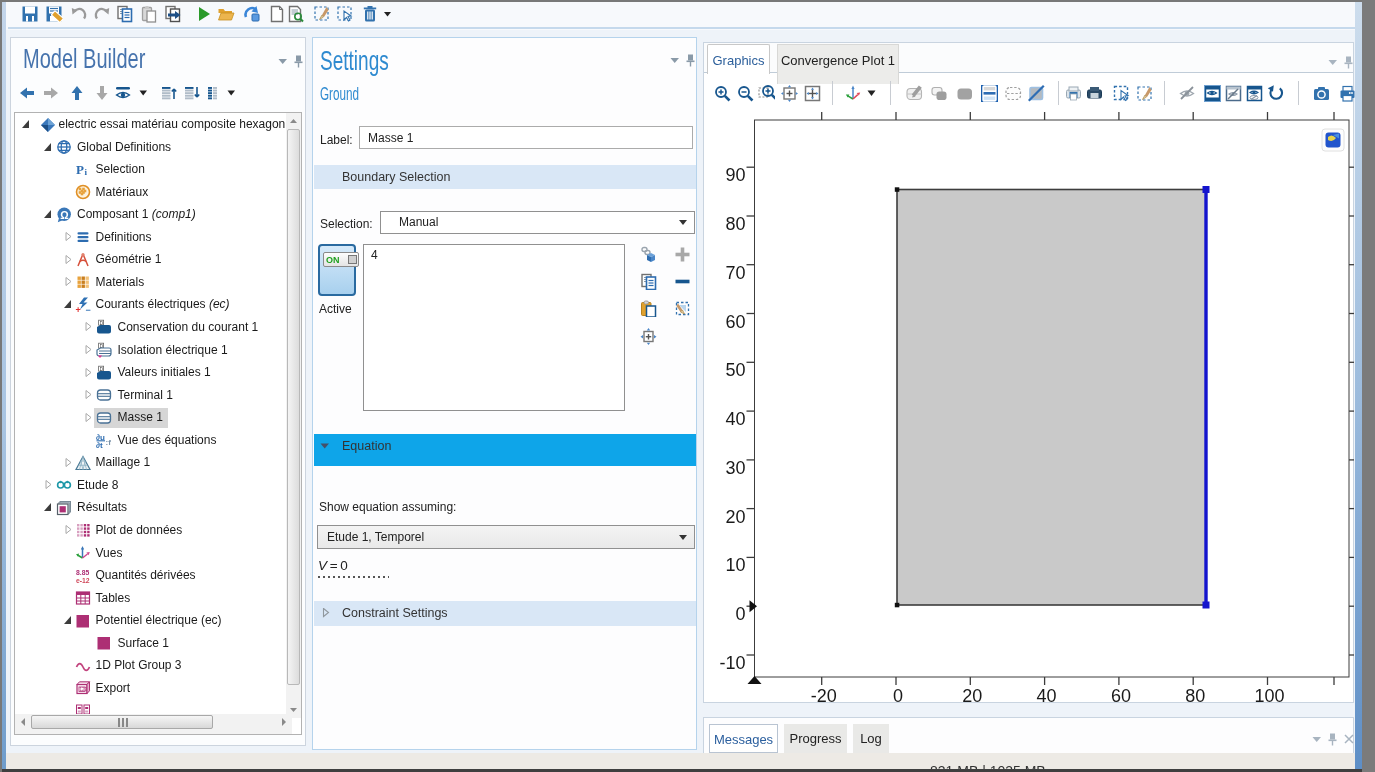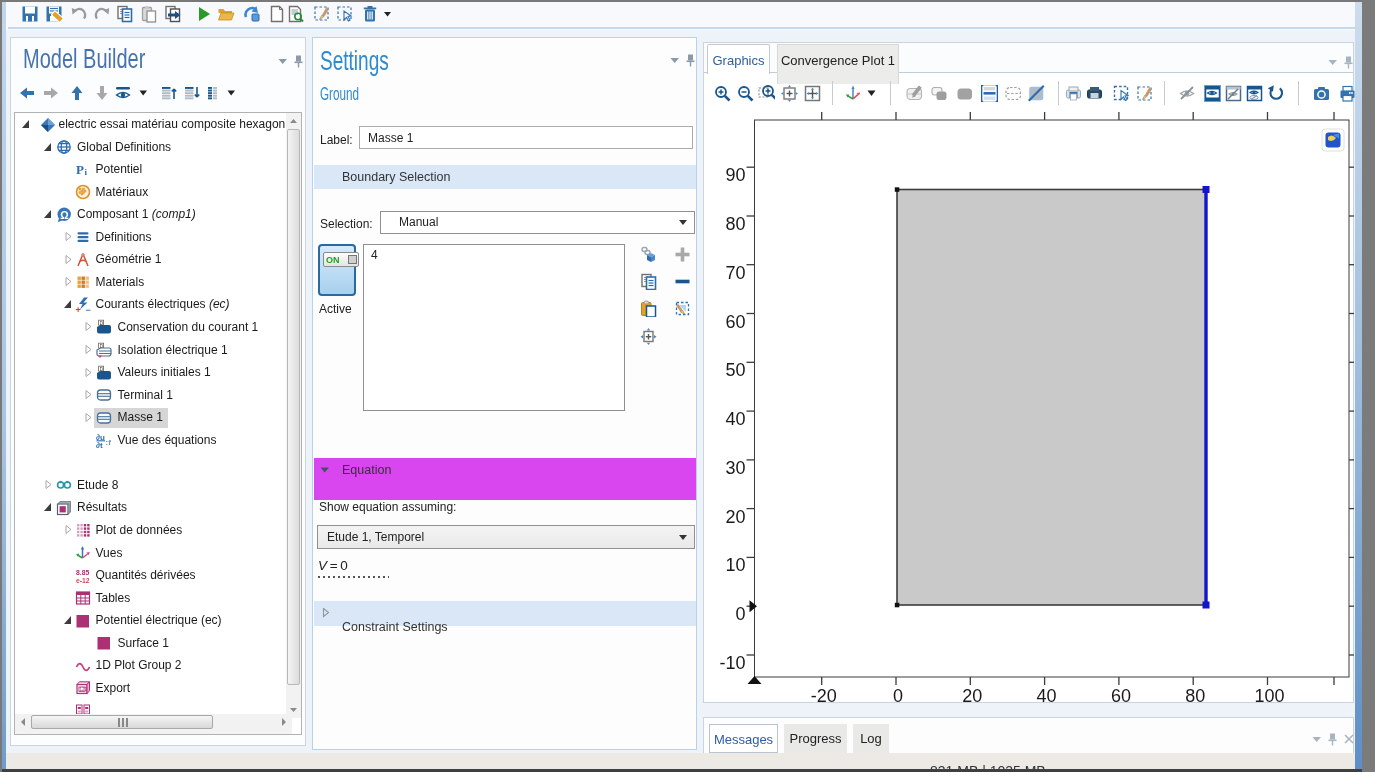--- a/index.html
+++ b/index.html
@@ -189,21 +189,21 @@
                 <line x1="2.7" y1="11.4" x2="13.3" y2="11.4"></line>
               </g>
             </svg></span>
           <span style="position:absolute;left:62.0px;top:3.8px;font-size:12px;color:#1a1a1a;white-space:nowrap;">Global Definitions</span>
         </div>
 <div style="position:absolute;left:0;top:45.4px;width:100%;height:22.6px;">
           <span style="position:absolute;left:60px;top:3.3px;"><svg width="16" height="16" viewBox="0 0 16 16" style="">
               <text x="1" y="12" font-family="Liberation Serif" font-size="13" font-weight="bold" fill="#2d6cb0">P</text>
               <text x="9.5" y="13" font-family="Liberation Serif" font-size="9" font-weight="bold" fill="#2d6cb0">i</text>
             </svg></span>
-          <span style="position:absolute;left:80.5px;top:3.8px;font-size:12px;color:#1a1a1a;white-space:nowrap;">Potentiel</span>
+          <span style="position:absolute;left:80.5px;top:3.8px;font-size:12px;color:#1a1a1a;white-space:nowrap;">Selection</span>
         </div>
 <div style="position:absolute;left:0;top:68.0px;width:100%;height:22.6px;">
           <span style="position:absolute;left:60px;top:3.3px;"><svg width="16" height="16" viewBox="0 0 16 16" style="">
               <circle cx="8" cy="8" r="6.5" fill="#fdf3e0" stroke="#e09026" stroke-width="1.6"></circle>
               <rect x="3.7" y="3.7" width="2.6" height="2.6" fill="#e8a23c"></rect>
               <rect x="7.2" y="3.7" width="2.6" height="2.6" fill="#e8a23c"></rect>
               <rect x="3.7" y="7.2" width="2.6" height="2.6" fill="#e8a23c"></rect>
               <rect x="7.2" y="7.2" width="2.6" height="2.6" fill="#e8a23c"></rect>
               <rect x="5.7" y="5.7" width="2.6" height="2.6" fill="#e8a23c"></rect>
               <rect x="8.7" y="5.7" width="2.6" height="2.6" fill="#e8a23c"></rect>
@@ -335,20 +335,37 @@
           <span style="position:absolute;left:102.5px;top:3.8px;font-size:12px;color:#1a1a1a;white-space:nowrap;">Masse 1</span>
         </div>
 <div style="position:absolute;left:0;top:316.0px;width:100%;height:22.6px;">
           <span style="position:absolute;left:81px;top:3.3px;"><svg width="16" height="16" viewBox="0 0 16 16" style="">
               <text x="0" y="7.5" font-family="Liberation Sans" font-size="8" font-weight="bold" fill="#2d6cb0">∂u</text>
               <line x1="0.5" y1="8.8" x2="9" y2="8.8" stroke="#2d6cb0" stroke-width="1.1"></line>
               <text x="0" y="16" font-family="Liberation Sans" font-size="8" font-weight="bold" fill="#2d6cb0">∂t</text>
               <text x="9.5" y="13" font-family="Liberation Sans" font-size="8" font-weight="bold" fill="#7a92a8">:f</text>
             </svg></span>
           <span style="position:absolute;left:102.5px;top:3.8px;font-size:12px;color:#1a1a1a;white-space:nowrap;">Vue des équations</span>
+        </div>
+<div style="position:absolute;left:0;top:338.6px;width:100%;height:22.6px;">
+          <svg width="10" height="10" style="position:absolute;left:48.0px;top:6.3px;">
+            <polygon points="3,0.5 8,4.5 3,8.5" fill="none" stroke="#a8a8a8" stroke-width="1"></polygon>
+          </svg>
+          <span style="position:absolute;left:60px;top:3.3px;"><svg width="16" height="16" viewBox="0 0 16 16" style="">
+              <polygon points="8,1.5 15,14.5 1,14.5" fill="#eef3f6" stroke="#4a7a96" stroke-width="1.2"></polygon>
+              <g stroke="#8fb2c4" stroke-width="0.8">
+                <line x1="5.7" y1="6" x2="10.3" y2="6"></line>
+                <line x1="3.6" y1="10.3" x2="12.4" y2="10.3"></line>
+                <line x1="8" y1="1.5" x2="4.5" y2="14.5"></line>
+                <line x1="8" y1="1.5" x2="11.5" y2="14.5"></line>
+                <line x1="8" y1="14.5" x2="5.7" y2="6"></line>
+                <line x1="8" y1="14.5" x2="10.3" y2="6"></line>
+              </g>
+            </svg></span>
+          <span style="position:absolute;left:80.5px;top:3.8px;font-size:12px;color:#1a1a1a;white-space:nowrap;">Maillage 1</span>
         </div>
 <div style="position:absolute;left:0;top:361.1px;width:100%;height:22.6px;">
           <svg width="10" height="10" style="position:absolute;left:28.0px;top:6.3px;">
             <polygon points="3,0.5 8,4.5 3,8.5" fill="none" stroke="#a8a8a8" stroke-width="1"></polygon>
           </svg>
           <span style="position:absolute;left:41px;top:3.3px;"><svg width="16" height="16" viewBox="0 0 16 16" style="">
               <g fill="none" stroke="#1d98a8" stroke-width="1.6">
                 <circle cx="4.6" cy="8" r="3"></circle>
                 <circle cx="11.4" cy="8" r="3"></circle>
               </g>
@@ -438,21 +455,21 @@
 <div style="position:absolute;left:0;top:518.9px;width:100%;height:22.6px;">
           <span style="position:absolute;left:81px;top:3.3px;"><svg width="16" height="16" viewBox="0 0 16 16" style="">
               <rect x="1.5" y="2" width="12.5" height="12.5" fill="#ad2f74"></rect>
             </svg></span>
           <span style="position:absolute;left:102.5px;top:3.8px;font-size:12px;color:#1a1a1a;white-space:nowrap;">Surface 1</span>
         </div>
 <div style="position:absolute;left:0;top:541.5px;width:100%;height:22.6px;">
           <span style="position:absolute;left:60px;top:3.3px;"><svg width="16" height="16" viewBox="0 0 16 16" style="">
               <path d="M1.5,9 C3.5,4.5 6,4.5 8,9 C10,13.5 12.5,13.5 14.5,9" fill="none" stroke="#c2447e" stroke-width="1.7"></path>
             </svg></span>
-          <span style="position:absolute;left:80.5px;top:3.8px;font-size:12px;color:#1a1a1a;white-space:nowrap;">1D Plot Group 2</span>
+          <span style="position:absolute;left:80.5px;top:3.8px;font-size:12px;color:#1a1a1a;white-space:nowrap;">1D Plot Group 3</span>
         </div>
 <div style="position:absolute;left:0;top:564.0px;width:100%;height:22.6px;">
           <span style="position:absolute;left:60px;top:3.3px;"><svg width="16" height="16" viewBox="0 0 16 16" style="">
               <rect x="2" y="4.5" width="10" height="9" fill="#fbeef5" stroke="#ad2f74" stroke-width="1.2"></rect>
               <polygon points="2,4.5 4.5,1.8 14.5,1.8 12,4.5" fill="#f2d4e4" stroke="#ad2f74" stroke-width="1"></polygon>
               <polygon points="14.5,1.8 14.5,10.8 12,13.5 12,4.5" fill="#e6b2cd" stroke="#ad2f74" stroke-width="1"></polygon>
               <rect x="4" y="7" width="6" height="4.5" fill="#fff" stroke="#ad2f74" stroke-width="0.8"></rect>
               <text x="4.6" y="10.8" font-family="Liberation Sans" font-size="4.5" fill="#ad2f74">123</text>
             </svg></span>
           <span style="position:absolute;left:80.5px;top:3.8px;font-size:12px;color:#1a1a1a;white-space:nowrap;">Export</span>
@@ -570,40 +587,40 @@
       </svg></span>
     <span style="position:absolute;left:361px;top:235px;"><svg width="17" height="17" viewBox="0 0 17 17" style="">
         <rect x="1.5" y="6.7" width="14" height="3.6" fill="#17568e"></rect>
       </svg></span>
     <span style="position:absolute;left:361px;top:262px;"><svg width="17" height="17" viewBox="0 0 17 17" style="">
         <rect x="2.5" y="2.5" width="12" height="12" fill="none" stroke="#3272ae" stroke-width="1.3" stroke-dasharray="2.5,2"></rect>
         <polygon points="5,5 12,5 12,12" fill="#b8d4ec"></polygon>
         <polygon points="4,3.5 8.5,10 6.5,12 2.5,6" fill="#c89868"></polygon>
         <path d="M8.5,10 l2,4 -4,-2 z" fill="#e8d0a8" stroke="#a88848" stroke-width="0.7"></path>
       </svg></span>
-<div style="position:absolute;left:1px;top:420px;width:382px;height:42px;background:#d946ef;">
+<div style="position:absolute;left:1px;top:396px;width:382px;height:32px;background:#0ea5e9;">
       <svg width="10" height="8" style="position:absolute;left:6px;top:9px;">
         <polygon points="0.5,0.5 9,0.5 4.7,5.5" fill="#44506a"></polygon>
       </svg>
       <span style="position:absolute;left:28px;top:5px;font-size:12.5px;color:#333;">Equation</span>
     </div>
 <span style="position:absolute;left:6px;top:462px;font-size:12px;color:#222;">Show equation assuming:</span>
 <div style="position:absolute;left:4px;top:487px;width:378px;height:24px;border:1px solid #909090;background:linear-gradient(180deg,#f4f4f4,#e9e9e9);">
       <span style="position:absolute;left:9px;top:4px;font-size:12px;color:#222;">Etude 1, Temporel</span>
       <svg width="9" height="6" style="position:absolute;right:6px;top:9px;">
         <polygon points="0,0 8,0 4,5" fill="#333"></polygon>
       </svg>
     </div>
 <span style="position:absolute;left:5px;top:520px;font-size:13.5px;color:#222;"><i>V</i> = 0</span>
 <div style="position:absolute;left:5px;top:538px;width:71px;height:2px;background-image:repeating-linear-gradient(90deg,#555 0,#555 2px,transparent 2px,transparent 5px);"></div>
 <div style="position:absolute;left:1px;top:563px;width:382px;height:25px;background:#d9e7f6;">
       <svg width="8" height="10" style="position:absolute;left:8px;top:7px;">
         <polygon points="1.5,0.5 6.5,4.5 1.5,8.5" fill="none" stroke="#90989e" stroke-width="1.1"></polygon>
       </svg>
-      <span style="position:absolute;left:28px;top:19px;font-size:12.5px;color:#333;">Constraint Settings</span>
+      <span style="position:absolute;left:28px;top:5px;font-size:12.5px;color:#333;">Constraint Settings</span>
     </div>
 </div>
 <div class="panel" style="left:703px;top:42px;width:651px;height:661px;background:#fff;border:1px solid #c9d4e0;">
 <div style="position:absolute;left:0;top:0;width:649px;height:30px;background:#fbfcfd;border-bottom:1px solid #c0ccd8;"></div>
 <div style="position:absolute;left:3px;top:1px;width:63px;height:30px;background:#fff;border:1px solid #c8c8c8;border-bottom:none;border-radius:2px 2px 0 0;font-size:13px;color:#2c5f9b;text-align:center;padding-top:8px;">Graphics</div>
 <div style="position:absolute;left:73px;top:1px;width:122px;height:40px;background:#ececea;border:1px solid #d8d8d6;border-bottom:none;font-size:13px;color:#222;text-align:center;padding-top:8px;">Convergence Plot 1</div>
 <svg width="10" height="7" style="position:absolute;left:624px;top:16px;">
       <polygon points="0.5,1 9,1 4.7,6 " fill="#a8b4c0"></polygon>
     </svg>
     <svg width="9" height="13" style="position:absolute;left:640px;top:13px;">

